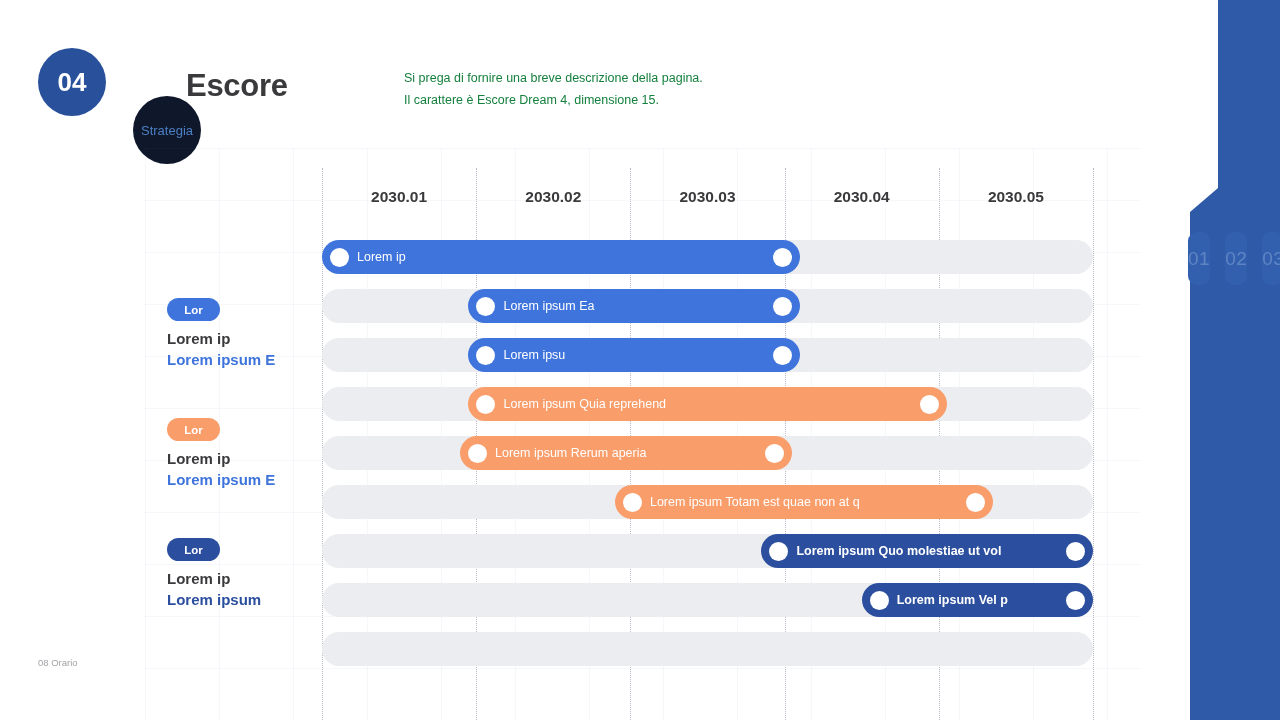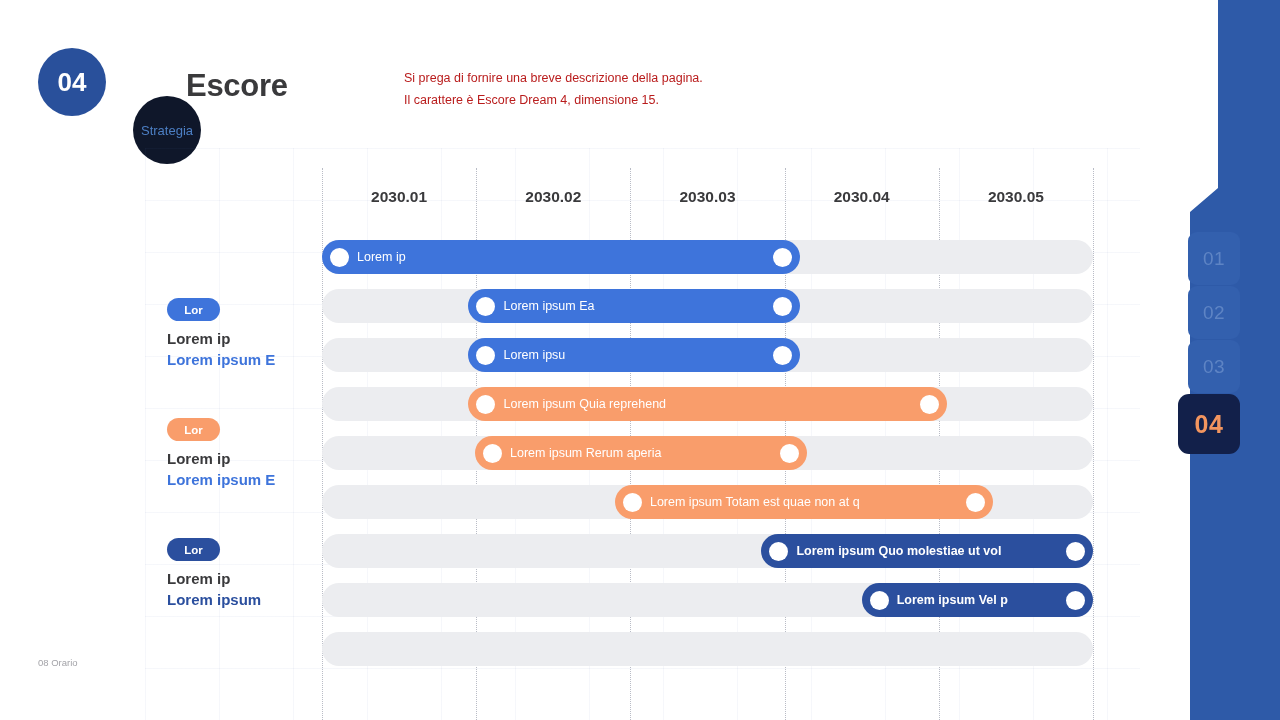--- a/index.html
+++ b/index.html
@@ -13,21 +13,21 @@
 
   
   .side-panel{
     position:absolute; top:0; right:0; width:90px; height:720px;
     background:#2E5AA8;
     clip-path: polygon(28px 0, 90px 0, 90px 720px, 0 720px, 0 212px, 28px 188px);
     z-index:1;
   }
   .side-nav{
     position:absolute; top:232px; right:40px; width:52px; z-index:3;
-    display:flex; flex-direction:column; gap:1px;
+    display:flex; flex-direction:row; gap:15px;
   }
   .nav-chip{
     width:52px; height:53px; border-radius:9px;
     display:flex; align-items:center; justify-content:center;
     font-size:19px; letter-spacing:.5px;
     color:#5E84C4; background:#3360AE;
   }
   .nav-chip.active{
     background:#12204A; color:#F2955F; font-weight:bold; font-size:25px;
     width:62px; height:60px; border-radius:11px; margin-left:-10px;
@@ -45,21 +45,21 @@
     position:absolute; left:95px; top:48px; width:68px; height:68px; border-radius:50%;
     background:#0f172a; color:#4C7FC4; font-size:13px;
     display:flex; align-items:center; justify-content:center; z-index:1;
   }
   .page-title{
     position:absolute; left:186px; top:68px;
     font-size:31px; font-weight:bold; color:#3A3A3C; letter-spacing:-.3px;
   }
   .desc{
     position:absolute; left:404px; top:67px;
-    font-size:12.5px; color:#b91c1c; line-height:22px;
+    font-size:12.5px; color:#15803d; line-height:22px;
   }
 
   
   .chart{
     position:absolute; left:145px; top:148px; width:995px; height:572px; z-index:2;
   }
   .grid-bg{
     position:absolute; inset:0;
     background-image:
       linear-gradient(to right,  rgba(90,110,180,.055) 1px, transparent 1px),
@@ -189,21 +189,21 @@
       <div class="row" style="top: 239px; width: 100%;">
         <div class="track"></div>
         <div class="bar orange" style="left: 323.49px; width: 478.02px;">
           <span class="dot l"></span>
           <span class="lbl">Lorem ipsum Quia reprehend</span>
           <span class="dot r"></span>
         </div>
       </div>
       <div class="row" style="top: 288px; width: 100%;">
         <div class="track"></div>
-        <div class="bar orange" style="left: 330px; width: 331.53px; text-align: right;">
+        <div class="bar orange" style="left: 315px; width: 331.53px; text-align: right;">
           <span class="dot l"></span>
           <span class="lbl">Lorem ipsum Rerum aperia</span>
           <span class="dot r"></span>
         </div>
       </div>
       <div class="row" style="top: 337px; width: 100%;">
         <div class="track"></div>
         <div class="bar orange" style="left: 469.98px; width: 377.79px;">
           <span class="dot l"></span>
           <span class="lbl">Lorem ipsum Totam est quae non at q</span>

